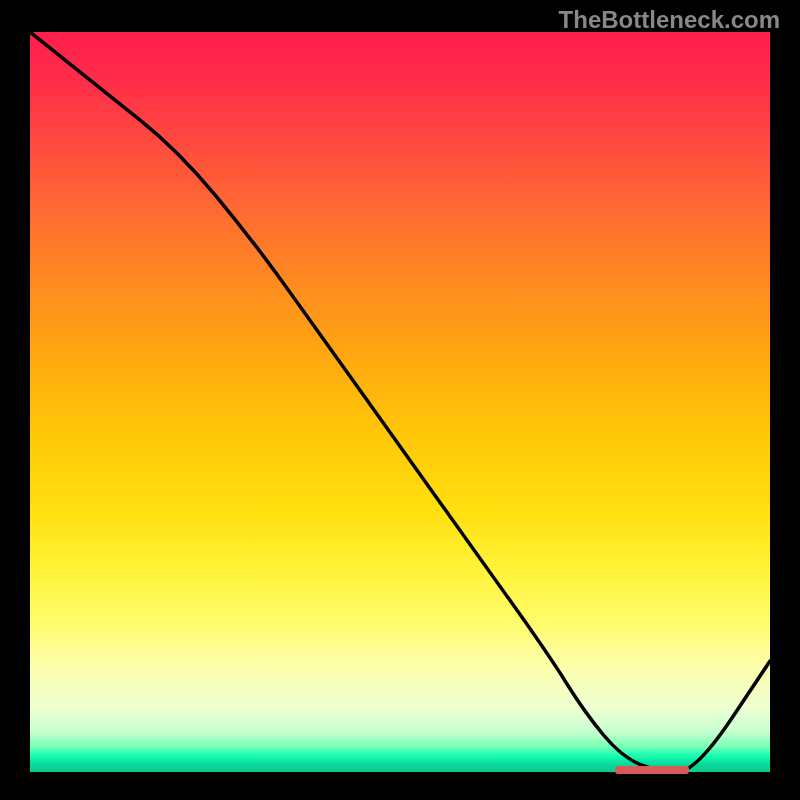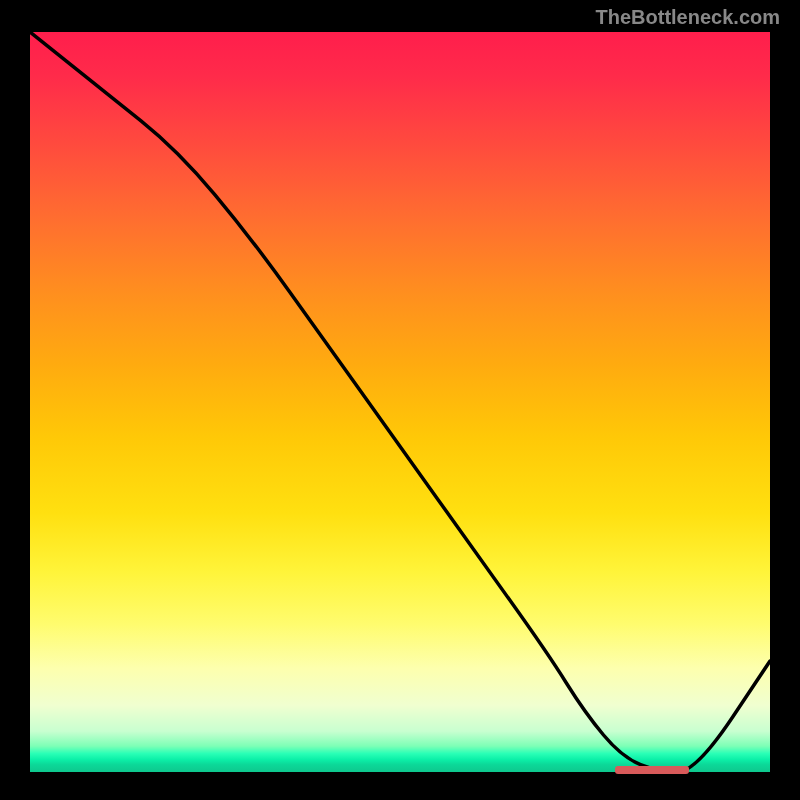--- a/index.html
+++ b/index.html
@@ -15,21 +15,21 @@
     position: relative;
     width: 800px;
     height: 800px;
     background: #000;
   }
   .watermark {
     position: absolute;
     top: 6px;
     right: 20px;
     color: #888;
-    font-size: 20px;
+    font-size: 24px;
     font-weight: bold;
     z-index: 10;
   }
   .plot-area {
     position: absolute;
     left: 30px;
     top: 32px;
     width: 740px;
     height: 740px;
   }

